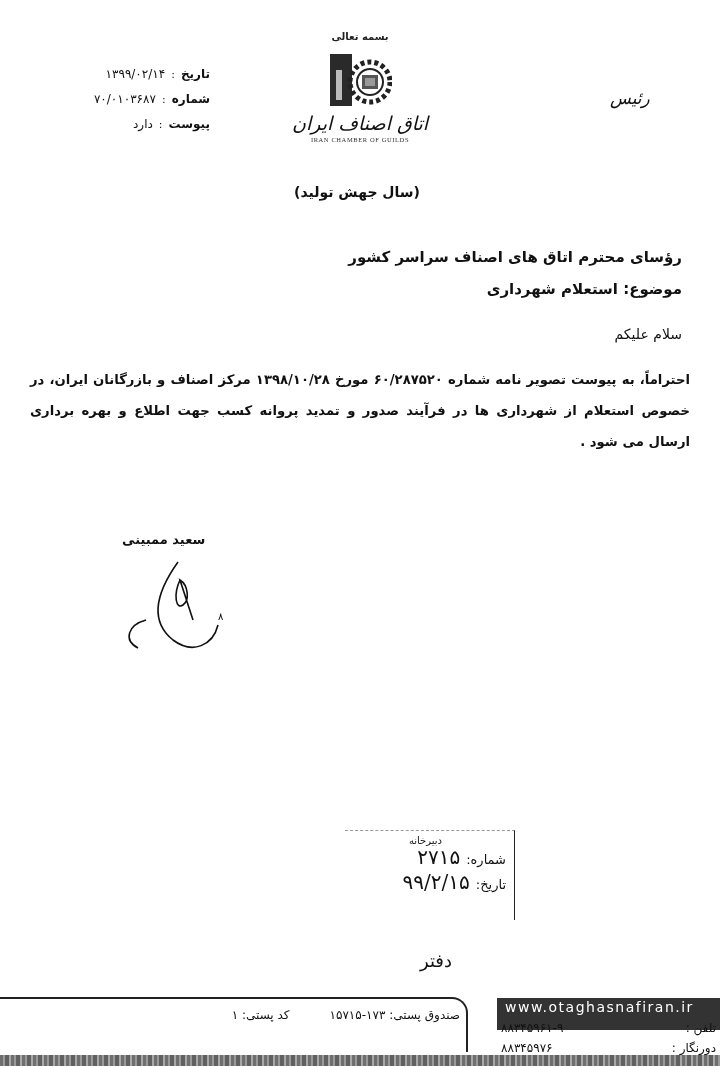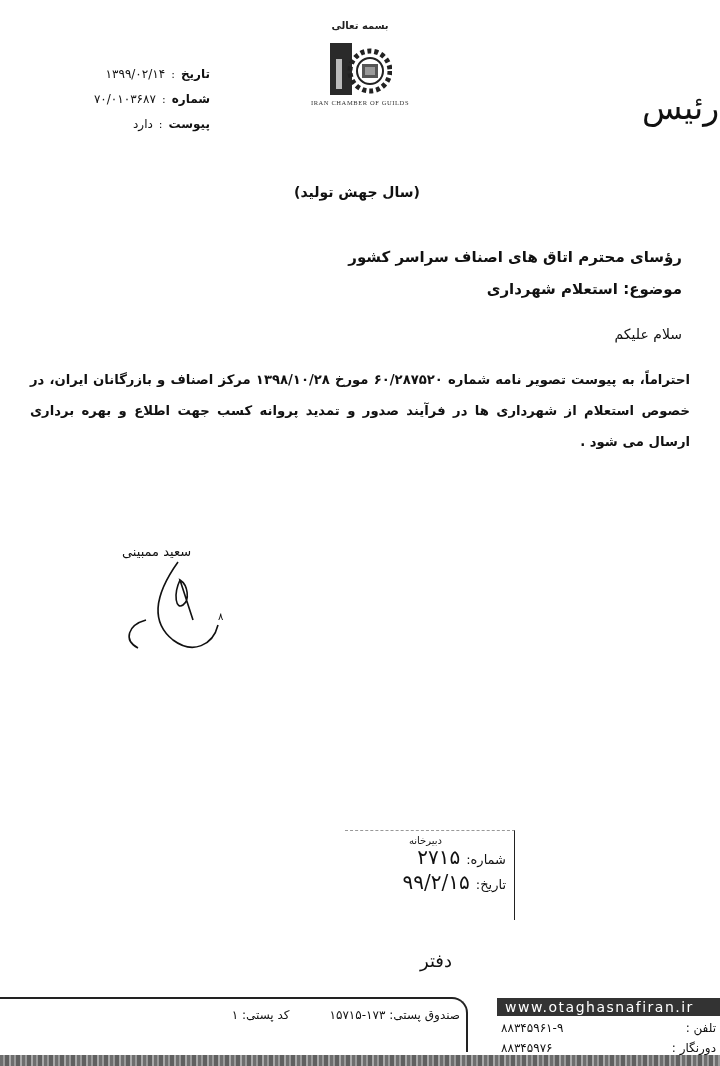--- a/index.html
+++ b/index.html
@@ -10,58 +10,58 @@
 
   
   .meta { left: 30px; top: 62px; width: 180px; direction: rtl; font-size: 12px; line-height: 24px; }
   .meta-row { display: flex; gap: 6px; align-items: baseline; }
   .meta-label { font-weight: bold; font-size: 12px; }
   .meta-sep { font-size: 11px; }
   .meta-val { font-size: 12px; letter-spacing: 0.5px; }
 
   
   .logo-wrap { left: 275px; top: 20px; width: 170px; text-align: center; }
-  .basmala { font-size: 10px; color: #222; font-weight: bold; }
+  .basmala { font-size: 10px; color: #222; font-weight: bold; margin-top: 11px; }
   .logo-mark { margin: 10px auto 0; width: 64px; height: 56px; position: relative; }
   .logo-mark svg { width: 64px; height: 56px; }
   .logo-fa { font-family: "DejaVu Serif", serif; font-size: 19px; font-style: italic; margin-top: 4px; direction: rtl; }
   .logo-en { font-size: 6.5px; letter-spacing: 0.6px; color: #333; margin-top: 2px; font-family: "Liberation Serif", serif; }
 
   
-  .raees { left: 642px; top: 88px; font-size: 33px; font-family: "DejaVu Serif", serif; direction: rtl; }
+  .raees { left: 610px; top: 88px; font-size: 17px; font-family: "DejaVu Serif", serif; font-style: italic; direction: rtl; }
 
   
   .slogan { left: 294px; top: 184px; width: 140px; text-align: left; font-weight: bold; font-size: 14px; direction: rtl; }
 
   
   .body-block { right: 38px; direction: rtl; text-align: right; }
   .addressee { top: 248px; font-weight: bold; font-size: 15px; }
   .subject { top: 280px; font-weight: bold; font-size: 15px; }
   .greeting { top: 326px; font-weight: normal; font-size: 14px; }
   .paragraph { top: 364px; width: 660px; right: 30px; font-weight: bold; font-size: 13.2px; line-height: 31px; text-align: justify; text-align-last: right; }
 
   
-  .sig-name { left: 122px; top: 544px; font-weight: normal; font-size: 13px; direction: rtl; }
+  .sig-name { left: 122px; top: 532px; font-weight: bold; font-size: 13px; direction: rtl; }
   .sig-scribble { left: 118px; top: 560px; width: 120px; height: 100px; }
 
   
   .stamp { left: 345px; top: 830px; width: 170px; height: 90px; border-right: 1.5px solid #222; border-top: 1px dashed #999; direction: rtl; text-align: right; padding: 4px 8px 0 0; font-family: "DejaVu Sans", sans-serif; }
   .stamp-l1 { font-size: 10px; text-align: center; }
   .stamp-l2 { font-size: 15px; line-height: 20px; }
   .stamp-l3 { font-size: 13px; line-height: 22px; display: flex; gap: 6px; align-items: baseline; }
   .stamp-l3 .hand { font-size: 20px; font-family: "DejaVu Serif", serif; }
   .stamp-l4 { font-size: 13px; line-height: 22px; display: flex; gap: 6px; align-items: baseline; }
   .stamp-l4 .hand { font-size: 20px; font-family: "DejaVu Serif", serif; }
 
   .daftar { left: 420px; top: 950px; font-size: 18px; font-family: "DejaVu Serif", serif; direction: rtl; }
   .footer-box { left: 0; top: 997px; width: 468px; height: 55px; border-top: 2px solid #222; border-right: 2px solid #222; border-top-right-radius: 16px; }
   .footer-addr { right: 260px; top: 1006px; direction: rtl; font-size: 12px; line-height: 18px; width: 440px; text-align: right; }
   .footer-addr .pobox, .footer-addr .postal { font-size: 12px; }
 
-  .footer-web { left: 497px; top: 998px; width: 223px; height: 18px; background: #333; color: #fff; font-size: 14px; letter-spacing: 1.5px; padding-left: 8px; line-height: 18px; font-family: "DejaVu Sans", sans-serif; overflow: hidden; white-space: nowrap; }
+  .footer-web { left: 497px; top: 998px; width: 223px; height: 32px; background: #333; color: #fff; font-size: 14px; letter-spacing: 1.5px; padding-left: 8px; line-height: 18px; font-family: "DejaVu Sans", sans-serif; overflow: hidden; white-space: nowrap; }
   .footer-tel { left: 497px; top: 1018px; width: 223px; direction: rtl; display: flex; justify-content: space-between; font-size: 12px; line-height: 20px; padding: 0 4px; }
   .footer-fax { left: 497px; top: 1038px; width: 223px; direction: rtl; display: flex; justify-content: space-between; font-size: 12px; line-height: 20px; padding: 0 4px; }
 
   .noise-band { left: 0; top: 1055px; width: 720px; height: 11px; background: repeating-linear-gradient(90deg, #555 0 3px, #888 3px 5px, #444 5px 9px, #999 9px 11px); opacity: 0.85; }
 </style>
 </head>
 <body>
 
 <div class="abs meta">
   <div class="meta-row">
@@ -86,20 +86,21 @@
   <div class="logo-mark">
     <svg viewBox="0 0 64 56">
       <rect x="2" y="2" width="22" height="52" fill="#2a2a2a"></rect>
       <rect x="8" y="18" width="6" height="30" fill="#bbb"></rect>
       <circle cx="42" cy="30" r="20" fill="none" stroke="#222" stroke-width="5" stroke-dasharray="4 3"></circle>
       <circle cx="42" cy="30" r="13" fill="none" stroke="#222" stroke-width="2"></circle>
       <rect x="34" y="23" width="16" height="14" fill="#555"></rect>
       <rect x="37" y="26" width="10" height="8" fill="#999"></rect>
     </svg>
   </div>
+  <div class="logo-fa">اتاق اصناف ایران</div>
   <div class="logo-en">IRAN CHAMBER OF GUILDS</div>
 </div>
 
 <div class="abs raees">رئیس</div>
 
 <div class="abs slogan">(سال جهش تولید)</div>
 
 <div class="abs body-block addressee">رؤسای محترم اتاق های اصناف سراسر کشور</div>
 <div class="abs body-block subject">موضوع: استعلام شهرداری</div>
 <div class="abs body-block greeting">سلام علیکم</div>

